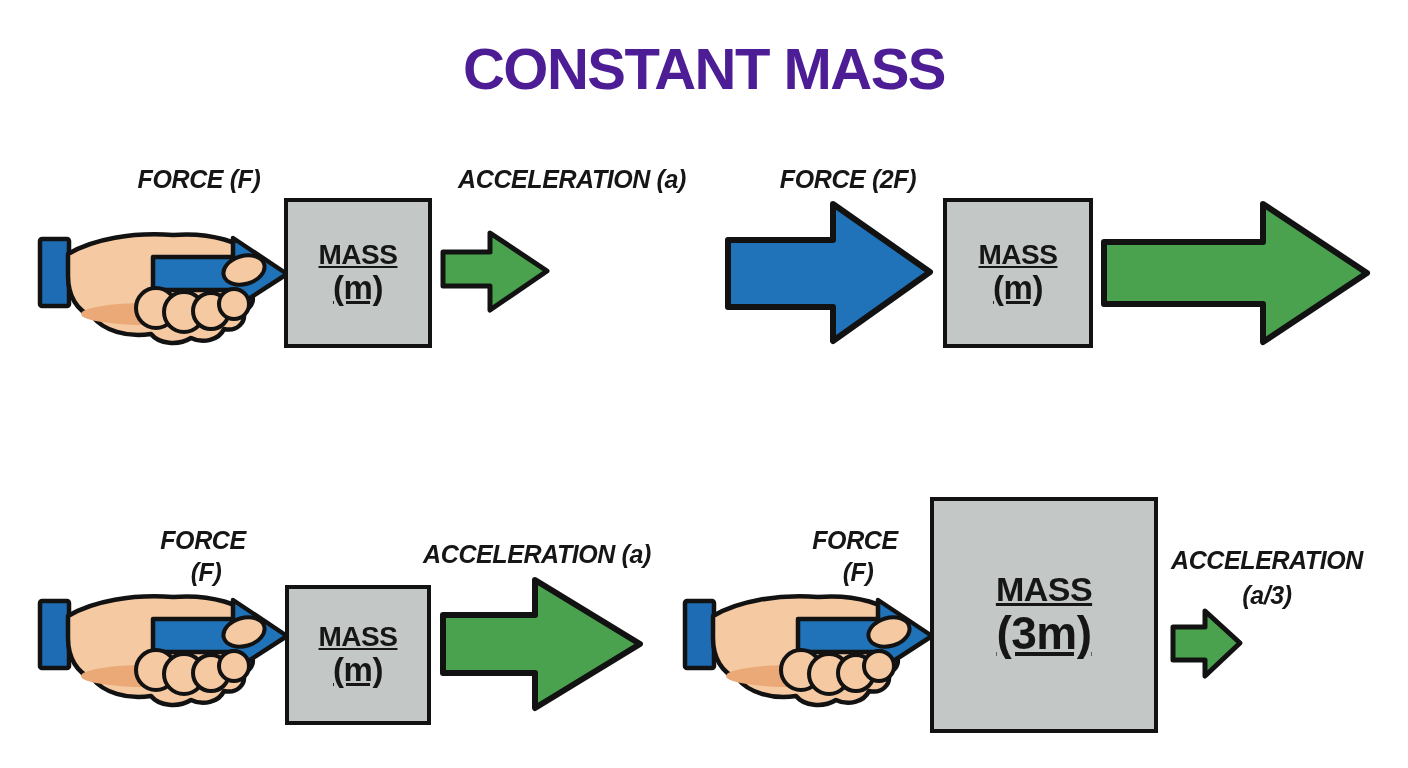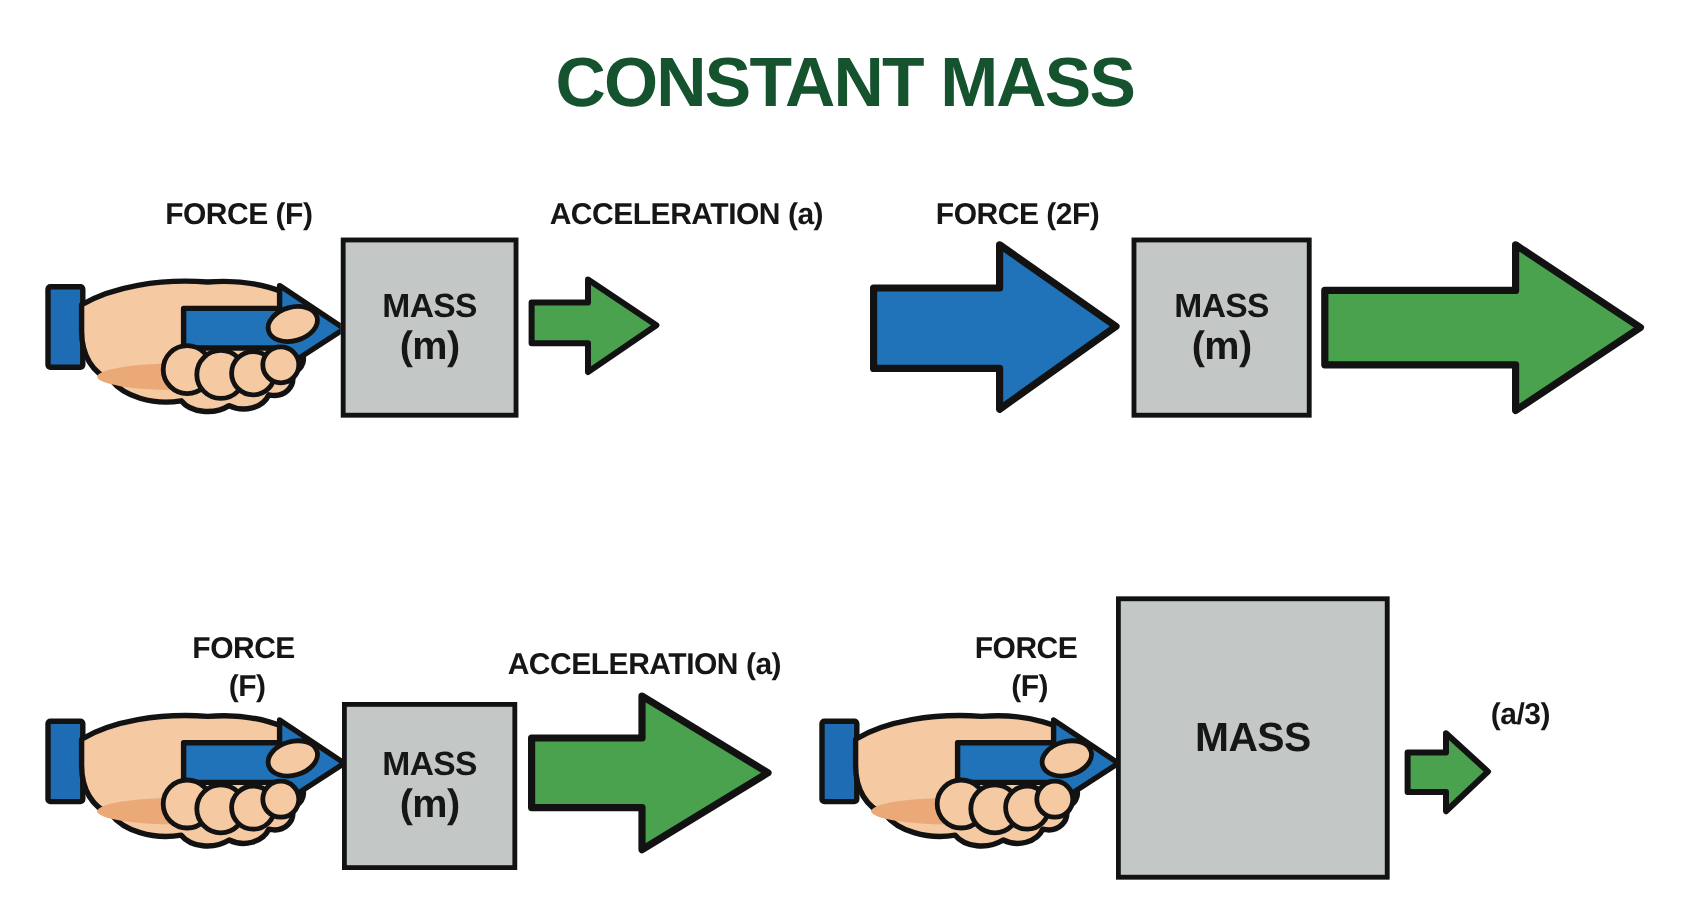--- a/index.html
+++ b/index.html
@@ -3,33 +3,34 @@
 <meta charset="utf-8">
 <style>
   html,body { margin:0; padding:0; background:#ffffff; }
   .stage {
     position:relative; width:1408px; height:768px; background:#ffffff;
     overflow:hidden; font-family:"Liberation Sans", sans-serif; color:#161616;
   }
   .abs { position:absolute; }
   .title {
     position:absolute; left:0; width:100%; text-align:center;
-    font-size:58px; font-weight:800; letter-spacing:-1.5px; color:#14532d;
+    font-size:58px; font-weight:800; letter-spacing:-1.5px; color:#4c1d95;
     line-height:1; white-space:nowrap;
   }
   .lbl {
     position:absolute; transform:translateX(-50%);
     font-size:25px; font-weight:700; letter-spacing:-0.4px; color:#161616;
-    line-height:1.1; white-space:nowrap;
+    line-height:1.1; white-space:nowrap;font-style:italic;
   }
   .mass-box {
     position:absolute; box-sizing:border-box;
     background:#c3c7c5; border:4px solid #121212;
     display:flex; flex-direction:column; align-items:center; justify-content:center;
     text-align:center;
+    text-decoration:underline;
   }
   .mass-box .l1, .mass-box .l2 { font-weight:700; color:#161616; line-height:1.12; letter-spacing:-0.5px; }
   .mass-sm .l1 { font-size:28px; }
   .mass-sm .l2 { font-size:33px; }
   .mass-lg .l1 { font-size:34px; }
   .mass-lg .l2 { font-size:46px; }
   svg { display:block; overflow:visible; }
   polygon.arrow { stroke:#121212; stroke-linejoin:round; }
   .sw5 { stroke-width:5; }
   .sw6 { stroke-width:6; }
@@ -101,27 +102,29 @@
     <div class="l1">MASS</div>
     <div class="l2">(m)</div>
   </div>
 
   <svg class="abs" style="left:440px; top:576px;" width="205" height="136" viewBox="0 0 205 136">
     <polygon class="arrow sw6" points="3,39 95,39 95,4 200,68 95,132 95,97 3,97" fill="#4aa24f"></polygon>
   </svg>
 
   <div class="lbl" style="left:855px; top:527px;">FORCE</div>
   <div class="lbl" style="left:858px; top:559px;">(F)</div>
+  <div class="lbl" style="left:1267px; top:547px;">ACCELERATION</div>
   <div class="lbl" style="left:1267px; top:582px;">(a/3)</div>
 
   <svg class="abs" style="left:680px; top:574px;" width="258" height="138" viewBox="0 0 258 138">
     <use href="#hand-shape"></use>
   </svg>
 
   <div class="mass-box mass-lg" style="left:930px; top:497px; width:228px; height:236px;">
     <div class="l1">MASS</div>
+    <div class="l2">(3m)</div>
   </div>
 
   <svg class="abs" style="left:1170px; top:608px;" width="74" height="72" viewBox="0 0 74 72">
     <polygon class="arrow sw5" points="3,19 35,19 35,3 70,35 35,68 35,52 3,52" fill="#4aa24f"></polygon>
   </svg>
 
 </div>
 
 </body></html>

